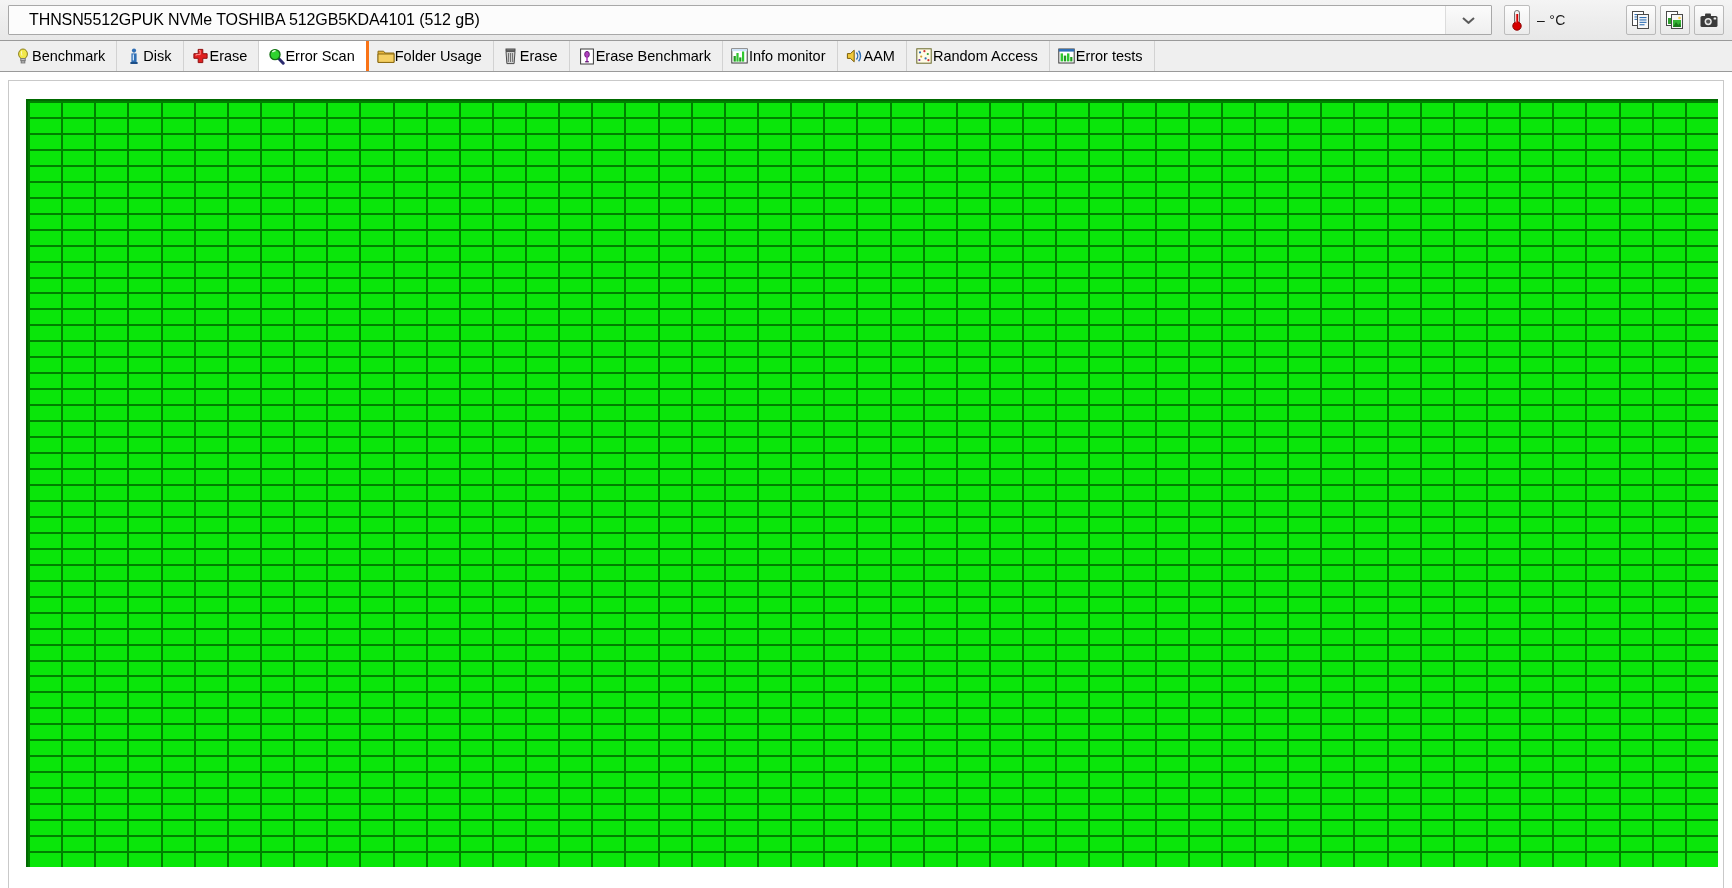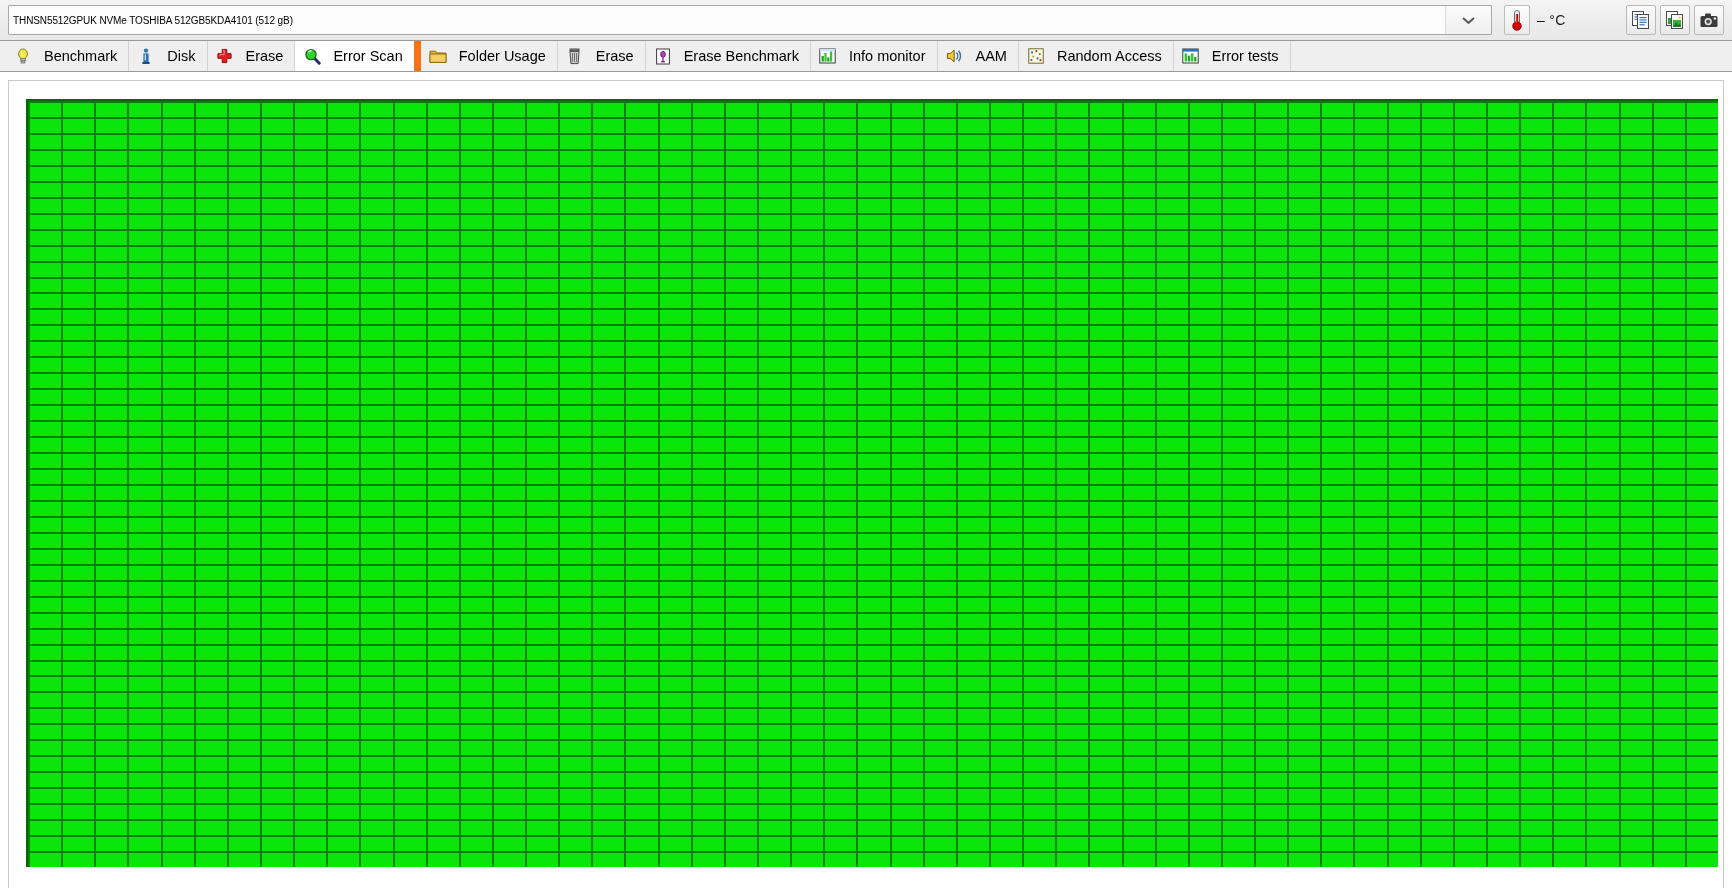--- a/index.html
+++ b/index.html
@@ -39,23 +39,23 @@
     margin-left: 4px;
     background: #fcfcfc;
     border: 1px solid #a8a8a8;
     border-radius: 1px;
     display: flex;
     align-items: center;
     position: relative;
     cursor: default;
   }
   .combo-text {
-    font-size: 10px;
+    font-size: 16px;
     color: #000;
-    padding-left: 4px;
+    padding-left: 20px;
     white-space: nowrap;
     letter-spacing: -0.1px;
   }
   .combo-arrow-zone {
     position: absolute;
     right: 0; top: 0; bottom: 0;
     width: 46px;
     display: flex;
     align-items: center;
     justify-content: center;
@@ -128,33 +128,33 @@
   }
   .tabstrip {
     display: flex;
     align-items: stretch;
     height: 100%;
     padding-left: 6px;
   }
   .tab {
     display: flex;
     align-items: center;
-    gap: 12px;
+    gap: 0;
     padding: 0 11px 0 8px;
     font-size: 14.5px;
     color: #000;
     background: transparent;
     border-right: 1px solid #d2d2d2;
     cursor: pointer;
     white-space: nowrap;
     position: relative;
   }
   .tab.active {
     background: #ffffff;
-    border-right: 7px solid #f97316;
+    border-right: 3px solid #f97316;
   }
   .tab-ico {
     width: 18px; height: 18px;
     display: inline-flex;
     align-items: center;
     justify-content: center;
     flex: 0 0 18px;
   }
   .tab-ico svg { display: block; }
 

